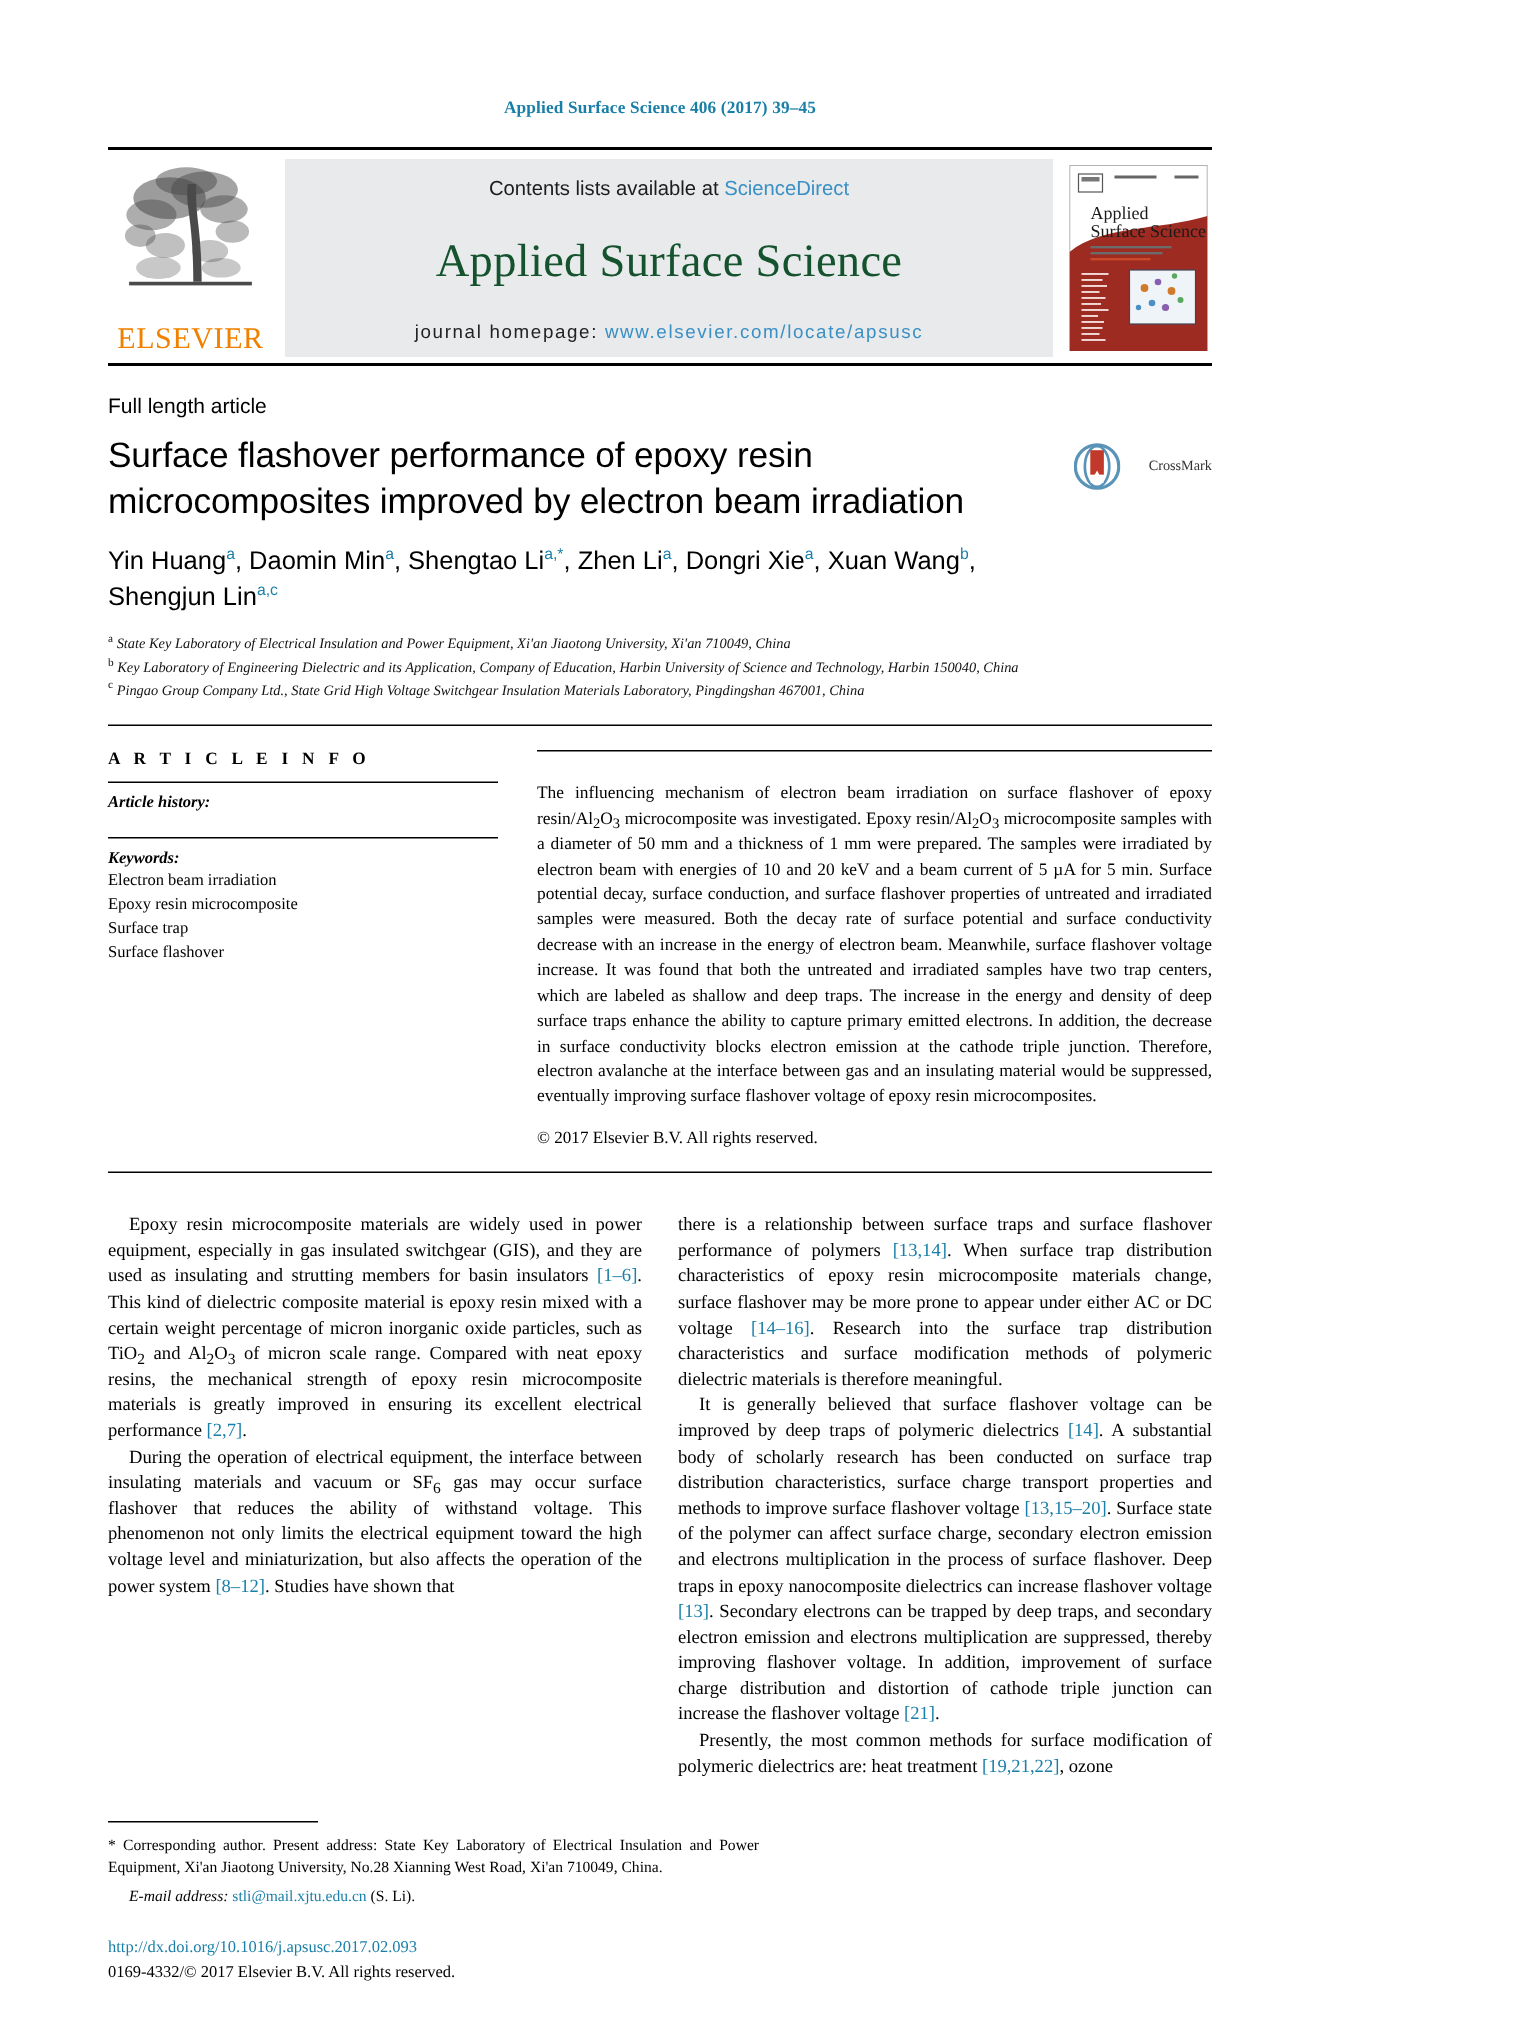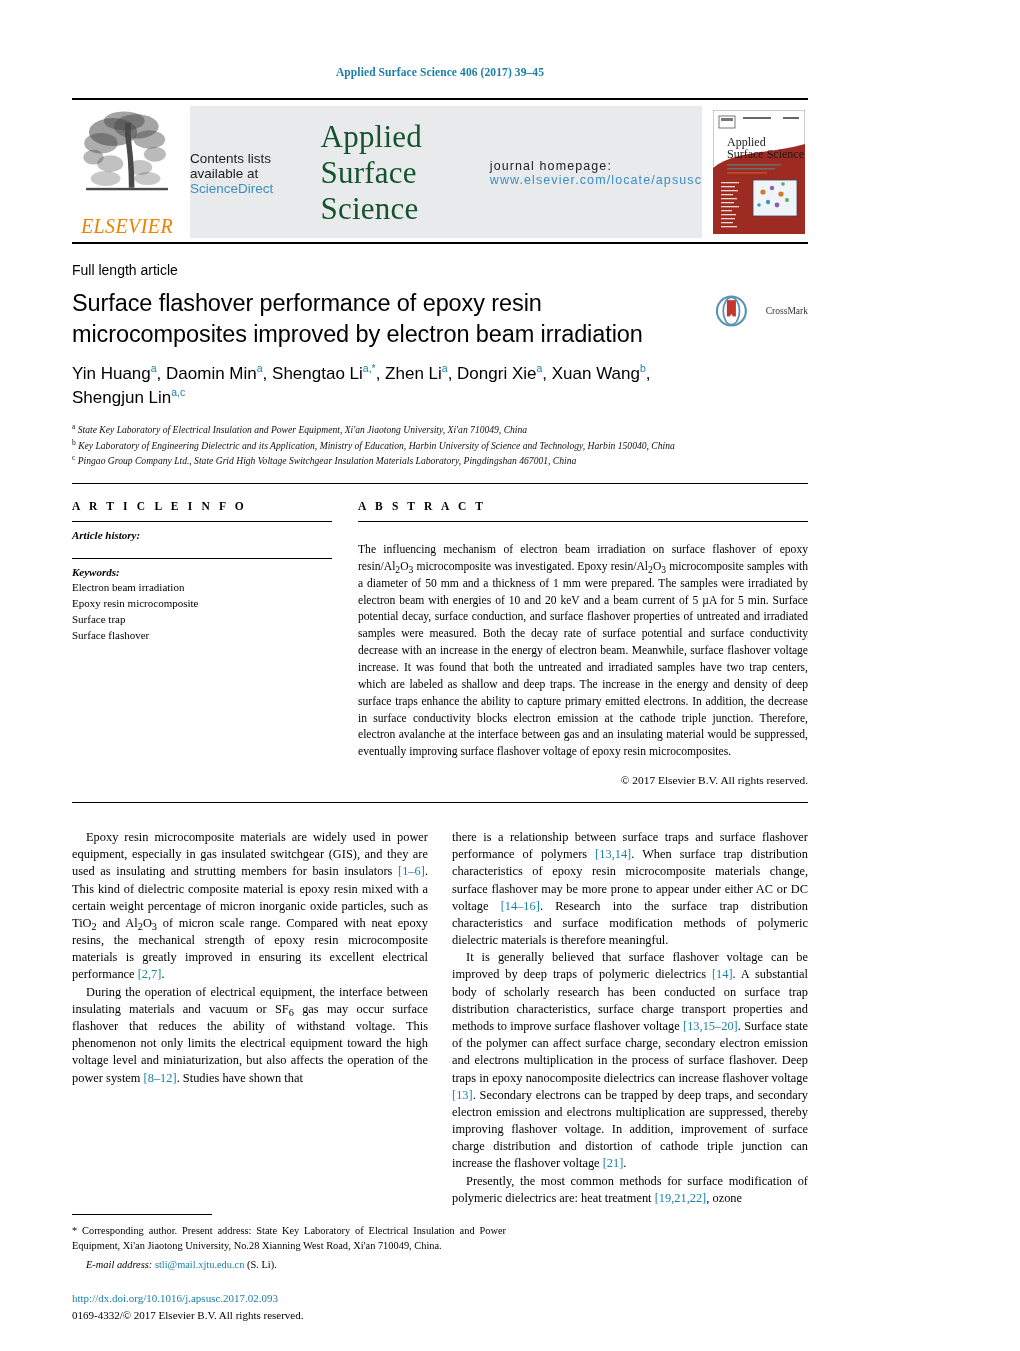--- a/index.html
+++ b/index.html
@@ -54,27 +54,27 @@
   }
   .tree-svg { display:block; }
   .elsevier-word {
     font-family: "Liberation Serif", serif;
     color: #f08000;
     font-size: 20px;
     letter-spacing: 0.4px;
     line-height: 1;
     margin-top: 17px;
     font-weight: normal;
-    font-style: italic;
   }
   .masthead-center {
     flex: 1 1 auto;
     background: #e8eaec;
     margin: 0 8px;
     display: flex;
+    flex-direction: column;
     align-items: center;
     justify-content: space-between;
     padding: 12px 0 10px 0;
   }
   .contents-line {
     font-family: "Liberation Sans", sans-serif;
     font-size: 13.5px;
     color: #1c1c1c;
   }
   .contents-line .sd { color: #3a8fc4; }
@@ -180,21 +180,20 @@
   .info-list { font-size: 11px; line-height: 1.46; }
   .info-gap { height: 16px; }
   .abstract-body {
     font-size: 11.6px;
     line-height: 1.455;
     text-align: justify;
     hyphens: none;
     margin-top: 20px;
   }
   .copyright {
-    text-align: right;
     font-size: 11.4px;
     margin-top: 13px;
   }
   .zone-rule {
     border-top: 1px solid #000;
     margin-top: 16px;
   }
 
   
   .body-cols {
@@ -351,21 +350,21 @@
           <ellipse cx="17" cy="17" rx="9" ry="15" fill="none" stroke="#5a93b8" stroke-width="2"></ellipse>
           <rect x="12" y="5" width="10" height="18" fill="#c0392b"></rect>
           <path d="M17 20 L22 29 L12 29 Z" fill="#ffffff"></path>
         </svg>
         <span class="crossmark-label">CrossMark</span>
       </div>
     </div>
 
     <div class="affiliations">
       <div><sup>a</sup> <span>State Key Laboratory of Electrical Insulation and Power Equipment, Xi'an Jiaotong University, Xi'an 710049, China</span></div>
-      <div><sup>b</sup> <span>Key Laboratory of Engineering Dielectric and its Application, Ministry of Education, Harbin University of Science and Technology, Harbin 150040, China</span></div>
+      <div><sup>b</sup> <span>Key Laboratory of Engineering Dielectric and its Application, Company of Education, Harbin University of Science and Technology, Harbin 150040, China</span></div>
       <div><sup>c</sup> <span>Pingao Group Company Ltd., State Grid High Voltage Switchgear Insulation Materials Laboratory, Pingdingshan 467001, China</span></div>
     </div>
 
     <div class="info-abstract">
 
       <div class="info-col">
         <div class="section-caps">A R T I C L E   I N F O</div>
         <div class="rule-thin"></div>
         <div class="info-head">Article history:</div>
         <div class="info-gap"></div>
@@ -373,21 +372,20 @@
         <div class="info-head">Keywords:</div>
         <div class="info-list">
           <div>Electron beam irradiation</div>
           <div>Epoxy resin microcomposite</div>
           <div>Surface trap</div>
           <div>Surface flashover</div>
         </div>
       </div>
 
       <div class="abstract-col">
-        <div class="section-caps">A B S T R A C T</div>
         <div class="rule-thin"></div>
         <div class="abstract-body">The influencing mechanism of electron beam irradiation on surface flashover of epoxy resin/Al<sub>2</sub>O<sub>3</sub> microcomposite was investigated. Epoxy resin/Al<sub>2</sub>O<sub>3</sub> microcomposite samples with a diameter of 50 mm and a thickness of 1 mm were prepared. The samples were irradiated by electron beam with energies of 10 and 20 keV and a beam current of 5 µA for 5 min. Surface potential decay, surface conduction, and surface flashover properties of untreated and irradiated samples were measured. Both the decay rate of surface potential and surface conductivity decrease with an increase in the energy of electron beam. Meanwhile, surface flashover voltage increase. It was found that both the untreated and irradiated samples have two trap centers, which are labeled as shallow and deep traps. The increase in the energy and density of deep surface traps enhance the ability to capture primary emitted electrons. In addition, the decrease in surface conductivity blocks electron emission at the cathode triple junction. Therefore, electron avalanche at the interface between gas and an insulating material would be suppressed, eventually improving surface flashover voltage of epoxy resin microcomposites.</div>
         <div class="copyright">© 2017 Elsevier B.V. All rights reserved.</div>
       </div>
     </div>
 
     <div class="zone-rule"></div>
 
     <div class="body-cols">
       <div class="col col-left">

